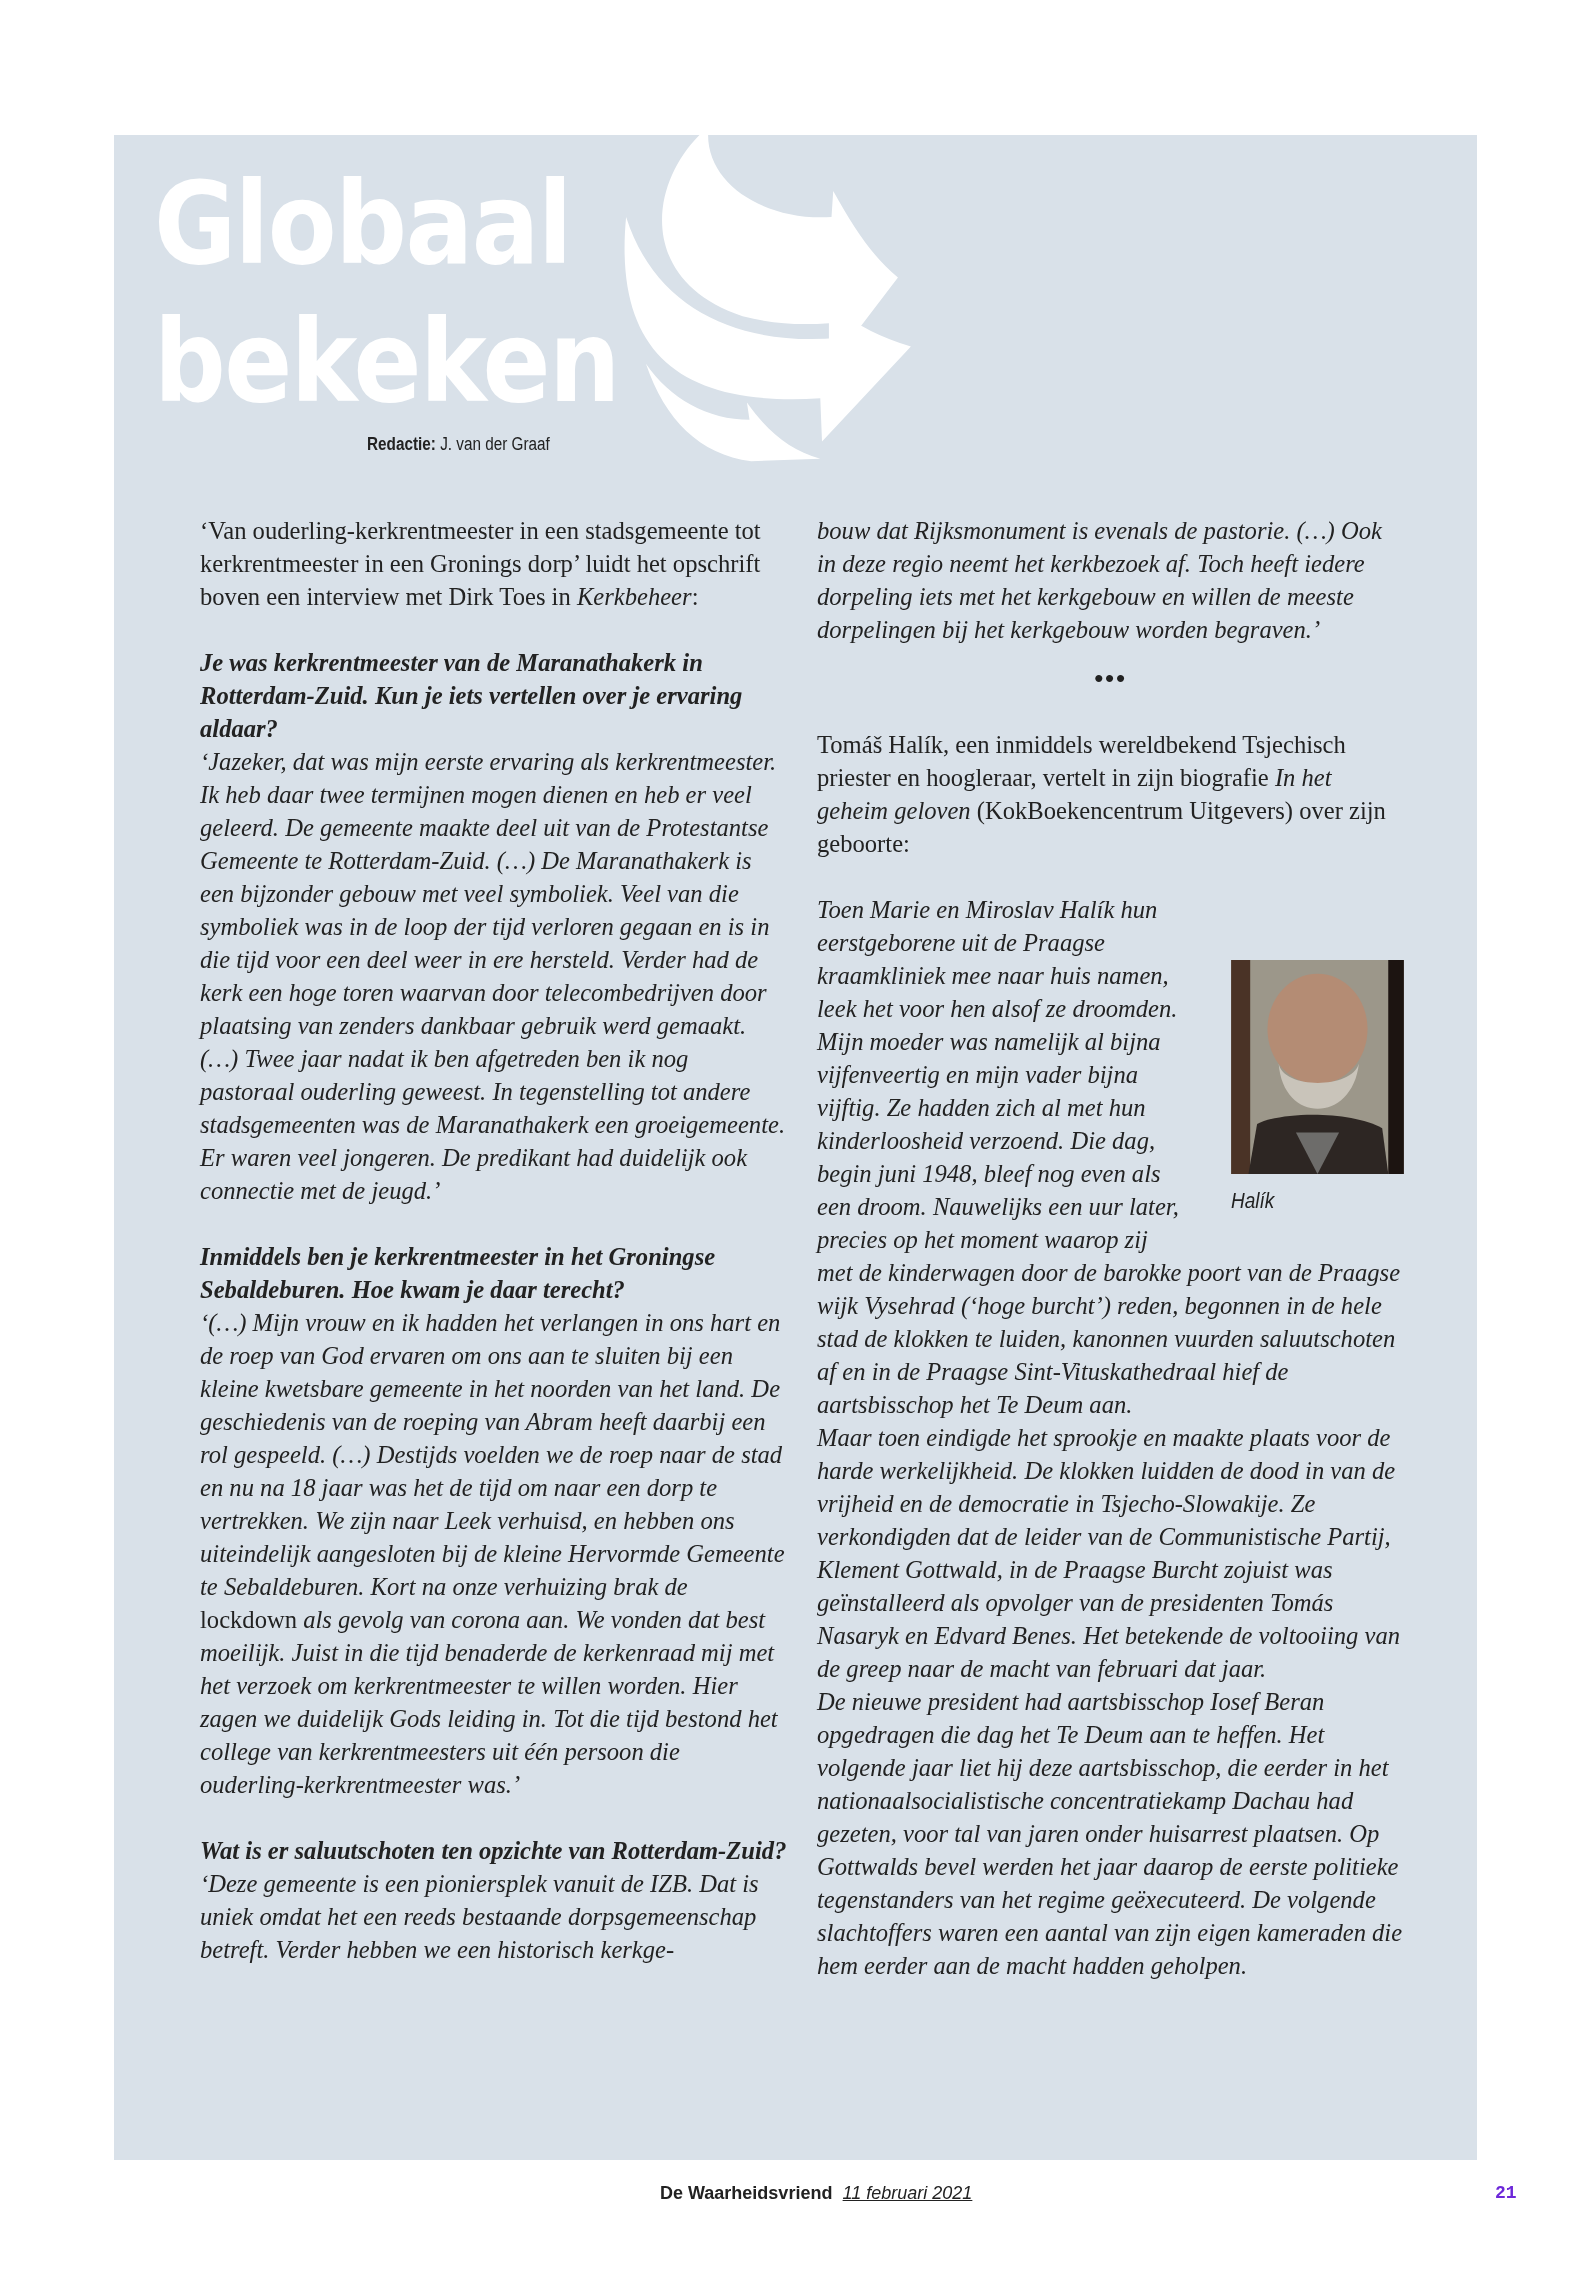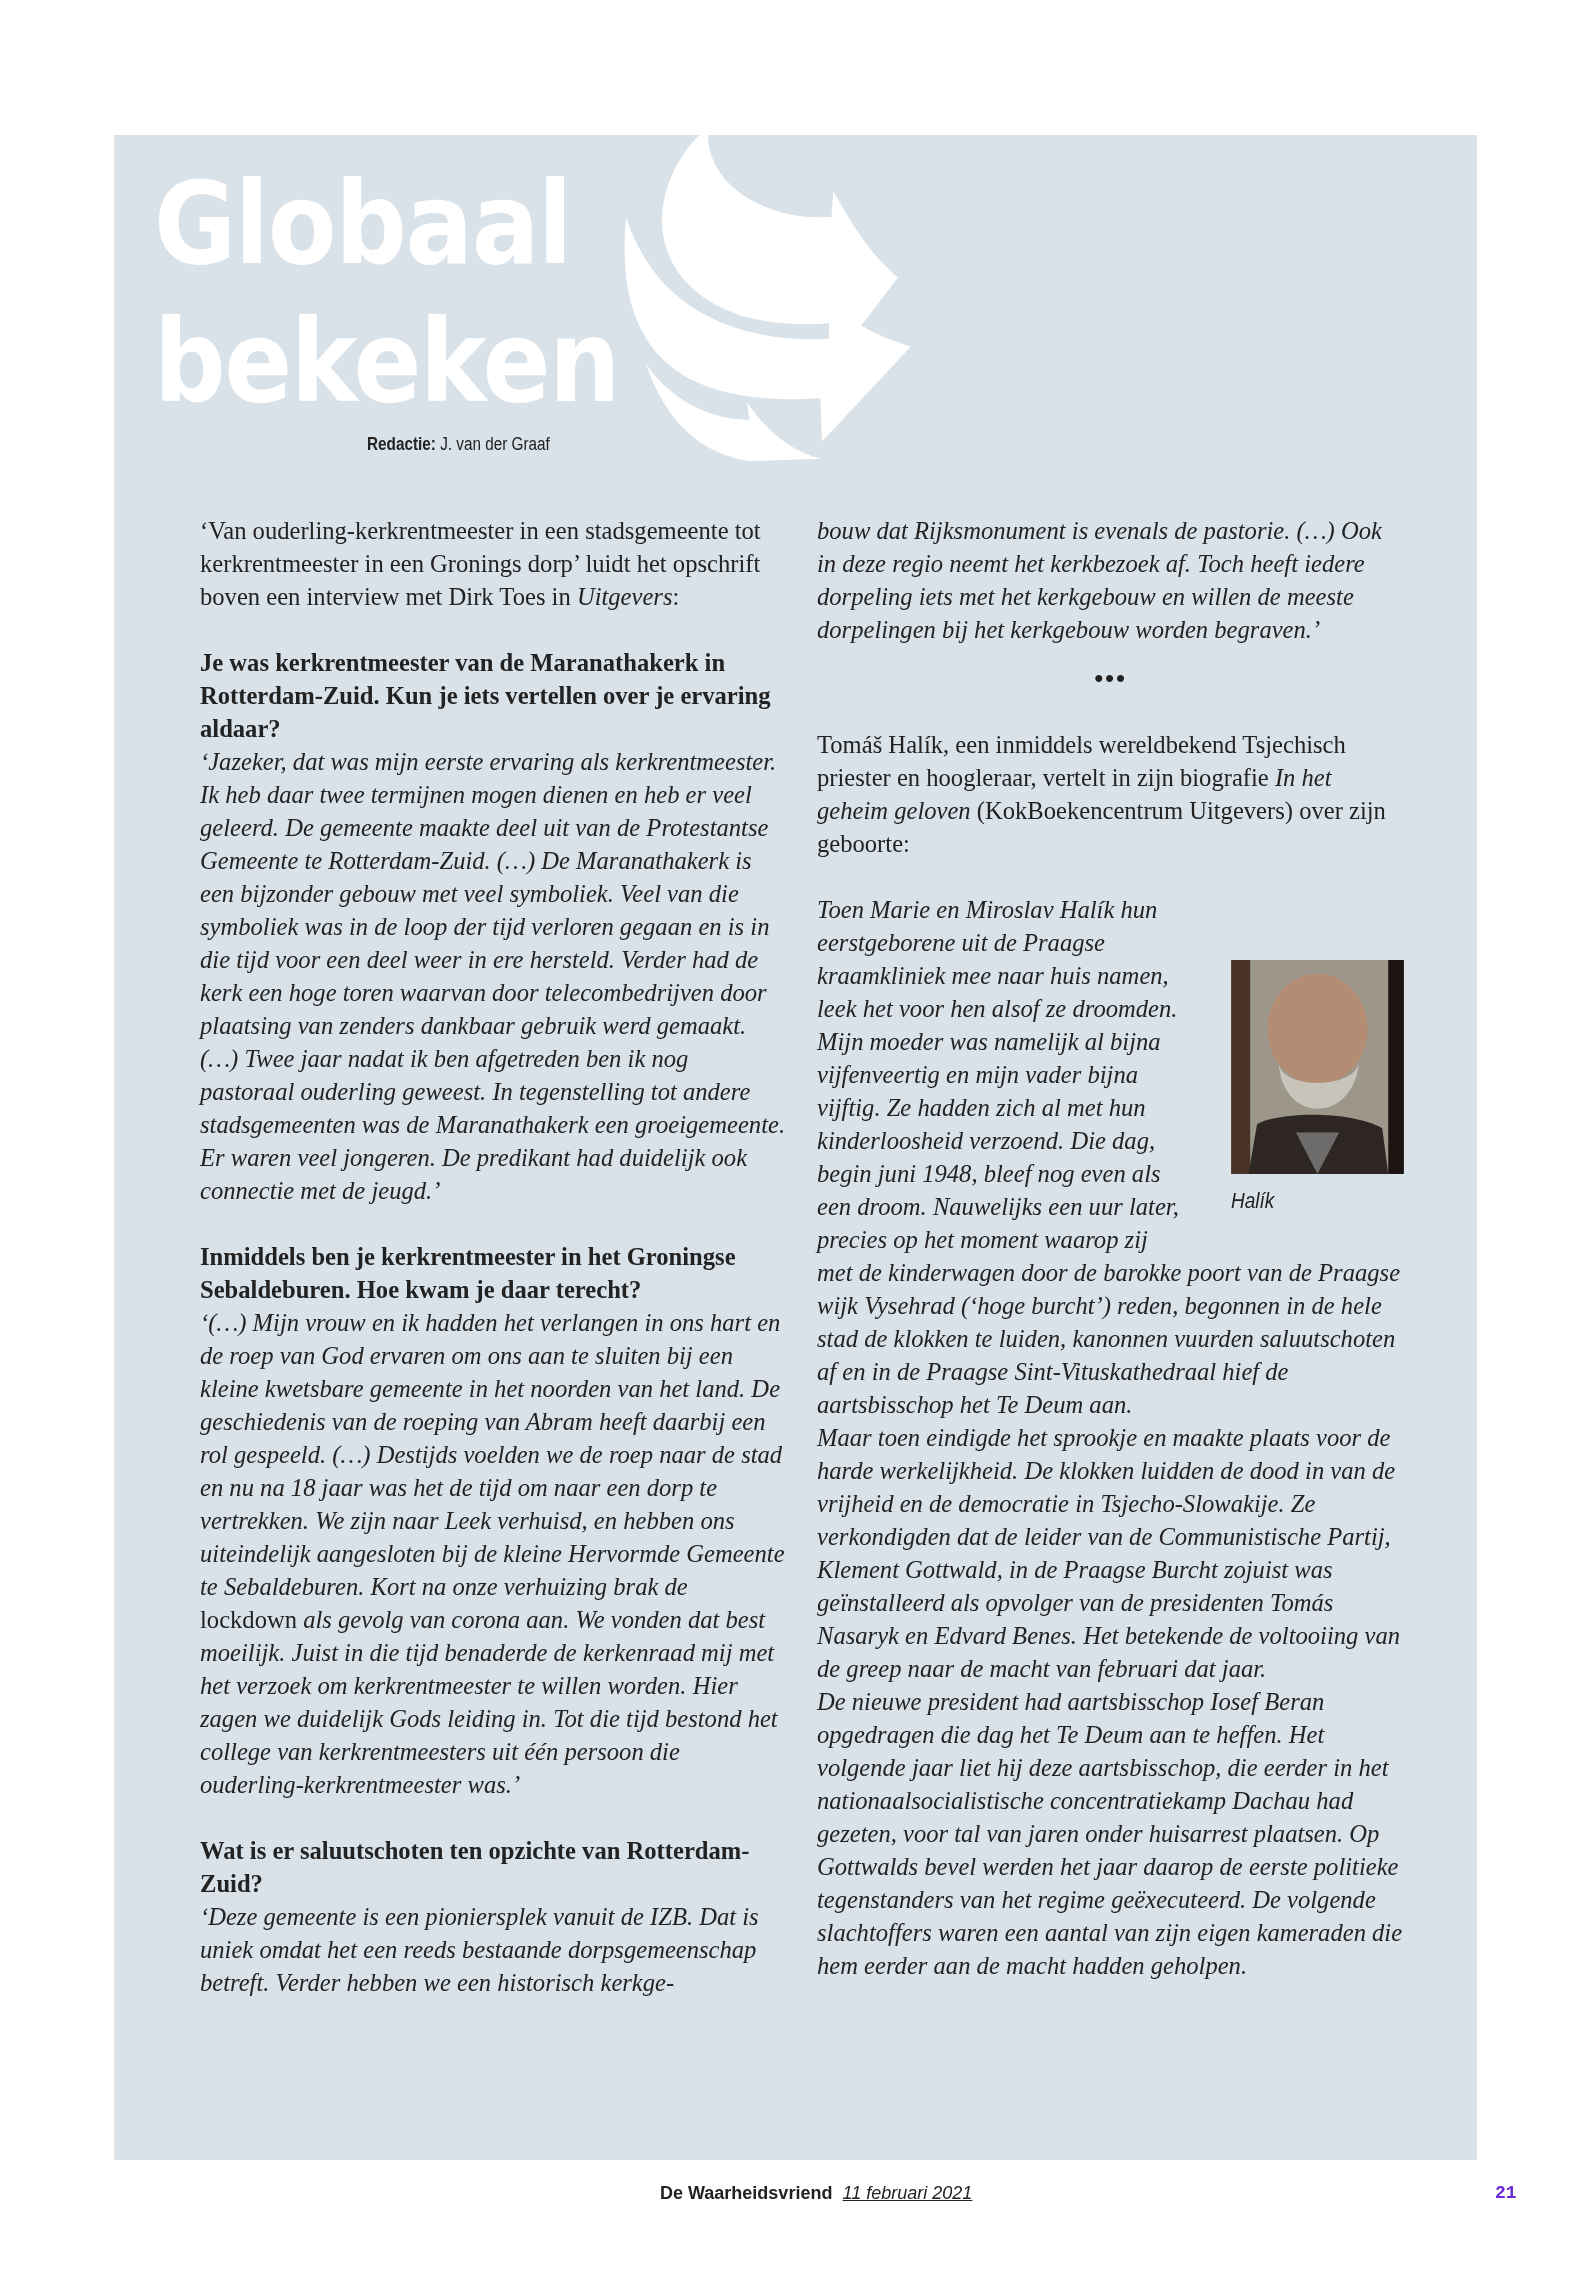--- a/index.html
+++ b/index.html
@@ -23,21 +23,21 @@
   .byline b { font-weight: bold; }
   .col {
     position: absolute; top: 514px; width: 587px;
     font-family: "Liberation Serif", serif; font-size: 24.6px; line-height: 33px;
     color: #222;
   }
   .col-left { left: 200px; }
   .col-right { left: 817px; }
   .col p { margin: 0; }
   .gap { height: 33px; }
-  .q { font-weight: bold; }
+  .q { font-style: italic; font-weight: bold; }
   .it { font-style: italic; }
   .sep { text-align: center; font-weight: bold; letter-spacing: 1.7px; font-size: 26px; margin: 15.5px 0 33px 0; }
   .photo-wrap { float: right; width: 173px; margin: 0 0 7px 21px; padding-left: 26px; }
   .photo {
     width: 173px; height: 214px; position: relative; overflow: hidden;
     background: linear-gradient(90deg, #3a2a22 0%, #6b5a4c 12%, #b7b3a5 30%, #a8a294 70%, #3b2b24 92%, #1b1412 100%);
   }
   .caption {
     font-family: "Liberation Sans", sans-serif; font-style: italic; font-size: 22.4px;
     margin-top: 10.4px; color: #222; transform: scaleX(0.85); transform-origin: left top;
@@ -68,21 +68,21 @@
   <path d="M75 100 C 60 260, 140 320, 300 310 L 302 360 L 405 250 C 370 240, 345 225, 320 210 L 322 240 C 210 250, 110 210, 75 100 Z" fill="#ffffff" transform="translate(-10 -5)"></path>
   <path d="M88 265 C 110 330, 150 370, 210 378 L 290 375 C 255 365, 230 345, 205 310 L 208 330 C 160 330, 115 305, 88 265 Z" fill="#ffffff"></path>
 </svg>
 
 <div class="byline">
   <b>Redactie:</b>
   <span>J. van der Graaf</span>
 </div>
 
 <div class="col col-left">
-  <p><span>‘Van ouderling-kerkrentmeester in een stadsgemeente tot kerkrentmeester in een Gronings dorp’ luidt het opschrift boven een interview met Dirk Toes in </span><span class="it">Uitgevers</span><span>:</span></p>
+  <p><span>‘Van ouderling-kerkrentmeester in een stadsgemeente tot kerkrentmeester in een Gronings dorp’ luidt het opschrift boven een interview met Dirk Toes in </span><span class="it">Kerkbeheer</span><span>:</span></p>
   <div class="gap"></div>
   <p class="q">Je was kerkrentmeester van de Maranathakerk in Rotterdam-Zuid. Kun je iets vertellen over je ervaring aldaar?</p>
   <p class="it">‘Jazeker, dat was mijn eerste ervaring als kerkrentmeester. Ik heb daar twee termijnen mogen dienen en heb er veel geleerd. De gemeente maakte deel uit van de Protestantse Gemeente te Rotterdam-Zuid. (…) De Maranathakerk is een bijzonder gebouw met veel symboliek. Veel van die symboliek was in de loop der tijd verloren gegaan en is in die tijd voor een deel weer in ere hersteld. Verder had de kerk een hoge toren waarvan door telecombedrijven door plaatsing van zenders dankbaar gebruik werd gemaakt. (…) Twee jaar nadat ik ben afgetreden ben ik nog pastoraal ouderling geweest. In tegenstelling tot andere stadsgemeenten was de Maranathakerk een groeigemeente. Er waren veel jongeren. De predikant had duidelijk ook connectie met de jeugd.’</p>
   <div class="gap"></div>
   <p class="q">Inmiddels ben je kerkrentmeester in het Groningse Sebaldeburen. Hoe kwam je daar terecht?</p>
   <p><span class="it">‘(…) Mijn vrouw en ik hadden het verlangen in ons hart en de roep van God ervaren om ons aan te sluiten bij een kleine kwetsbare gemeente in het noorden van het land. De geschiedenis van de roeping van Abram heeft daarbij een rol gespeeld. (…) Destijds voelden we de roep naar de stad en nu na 18 jaar was het de tijd om naar een dorp te vertrekken. We zijn naar Leek verhuisd, en hebben ons uiteindelijk aangesloten bij de kleine Hervormde Gemeente te Sebaldeburen. Kort na onze verhuizing brak de </span><span>lockdown </span><span class="it"> als gevolg van corona aan. We vonden dat best moeilijk. Juist in die tijd benaderde de kerkenraad mij met het verzoek om kerkrentmeester te willen worden. Hier zagen we duidelijk Gods leiding in. Tot die tijd bestond het college van kerkrentmeesters uit één persoon die ouderling-kerkrentmeester was.’</span></p>
   <div class="gap"></div>
   <p class="q">Wat is er saluutschoten ten opzichte van Rotterdam-Zuid?</p>
   <p class="it">‘Deze gemeente is een pioniersplek vanuit de IZB. Dat is uniek omdat het een reeds bestaande dorpsgemeenschap betreft. Verder hebben we een historisch kerkge-</p>
 </div>

